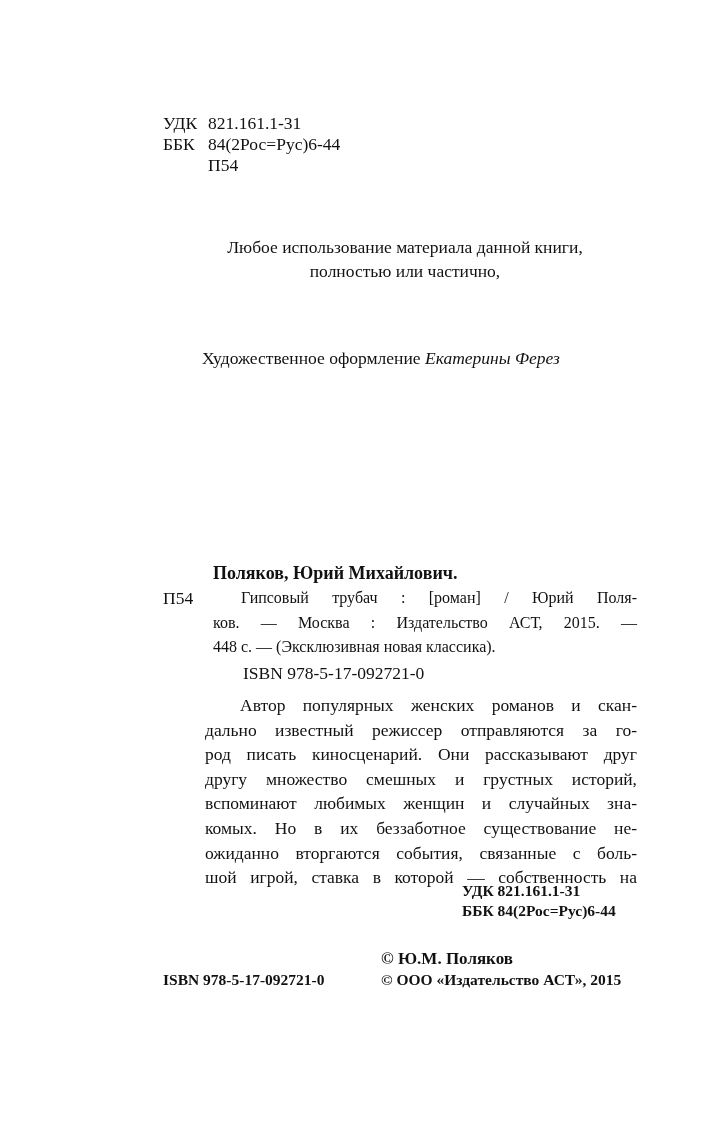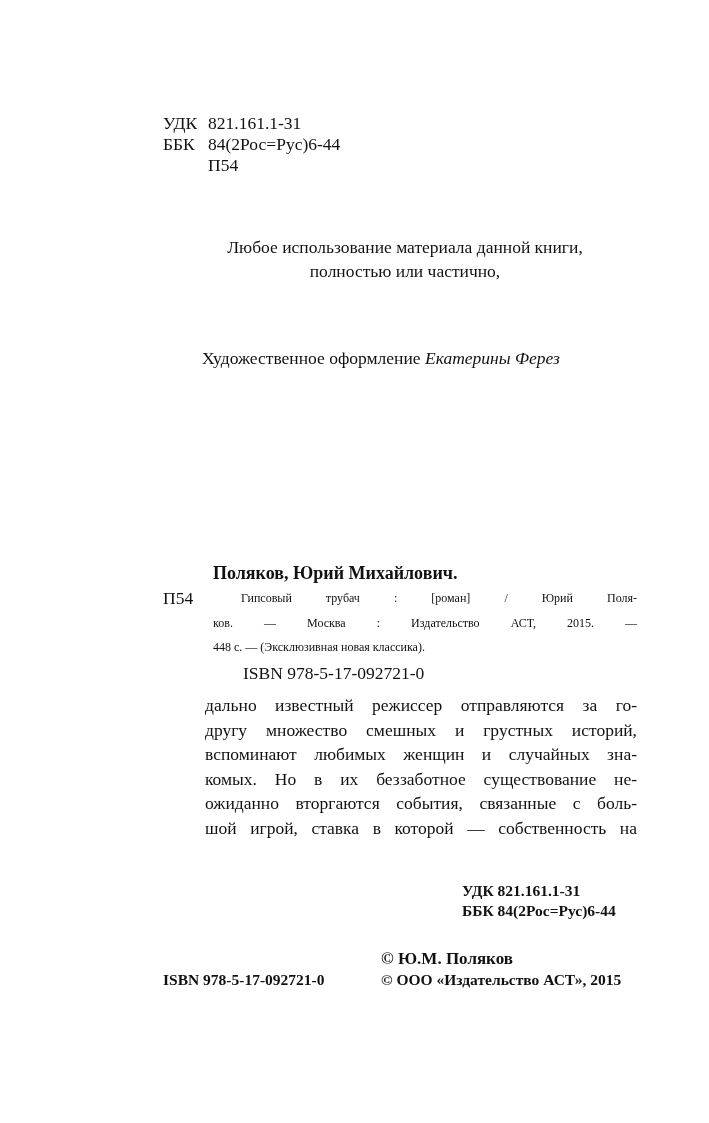--- a/index.html
+++ b/index.html
@@ -35,30 +35,32 @@
 
 <div class="abs f17" style="left:202px; top:348px;">
   <span>Художественное оформление</span>
   <i>Екатерины Ферез</i>
 </div>
 
 <div>
   <div class="abs b" style="left:213px; top:563px; font-size:18px;text-align:center;">Поляков, Юрий Михайлович.</div>
   <div class="abs f17" style="left:163px; top:588px;">П54</div>
 
-  <div class="para" style="top:586px; left:213px; width:424px; font-size:12px; line-height:24.5px;">
+  <div class="para" style="top:586px; left:213px; width:424px; font-size:16px; line-height:24.5px;">
     <span class="line indent" style="padding-left:28px;">Гипсовый трубач : [роман] / Юрий Поля-</span>
     <span class="line">ков. — Москва : Издательство АСТ, 2015. —</span>
     <span class="line last">448 с. — (Эксклюзивная новая классика).</span>
   </div>
 
   <div class="abs f17" style="left:243px; top:663px;">ISBN 978-5-17-092721-0</div>
 
   <div class="para" style="top:693px;">
+    <span class="line indent">Автор популярных женских романов и скан-</span>
     <span class="line">дально известный режиссер отправляются за го-</span>
+    <span class="line">род писать киносценарий. Они рассказывают друг</span>
     <span class="line">другу множество смешных и грустных историй,</span>
     <span class="line">вспоминают любимых женщин и случайных зна-</span>
     <span class="line">комых. Но в их беззаботное существование не-</span>
     <span class="line">ожиданно вторгаются события, связанные с боль-</span>
     <span class="line">шой игрой, ставка в которой — собственность на</span>
   </div>
 
   <div class="abs b" style="left:462px; top:881px; font-size:15.5px; line-height:20px;">УДК 821.161.1-31</div>
   <div class="abs b" style="left:462px; top:901px; font-size:15.5px; line-height:20px;">ББК 84(2Рос=Рус)6-44</div>
 </div>

